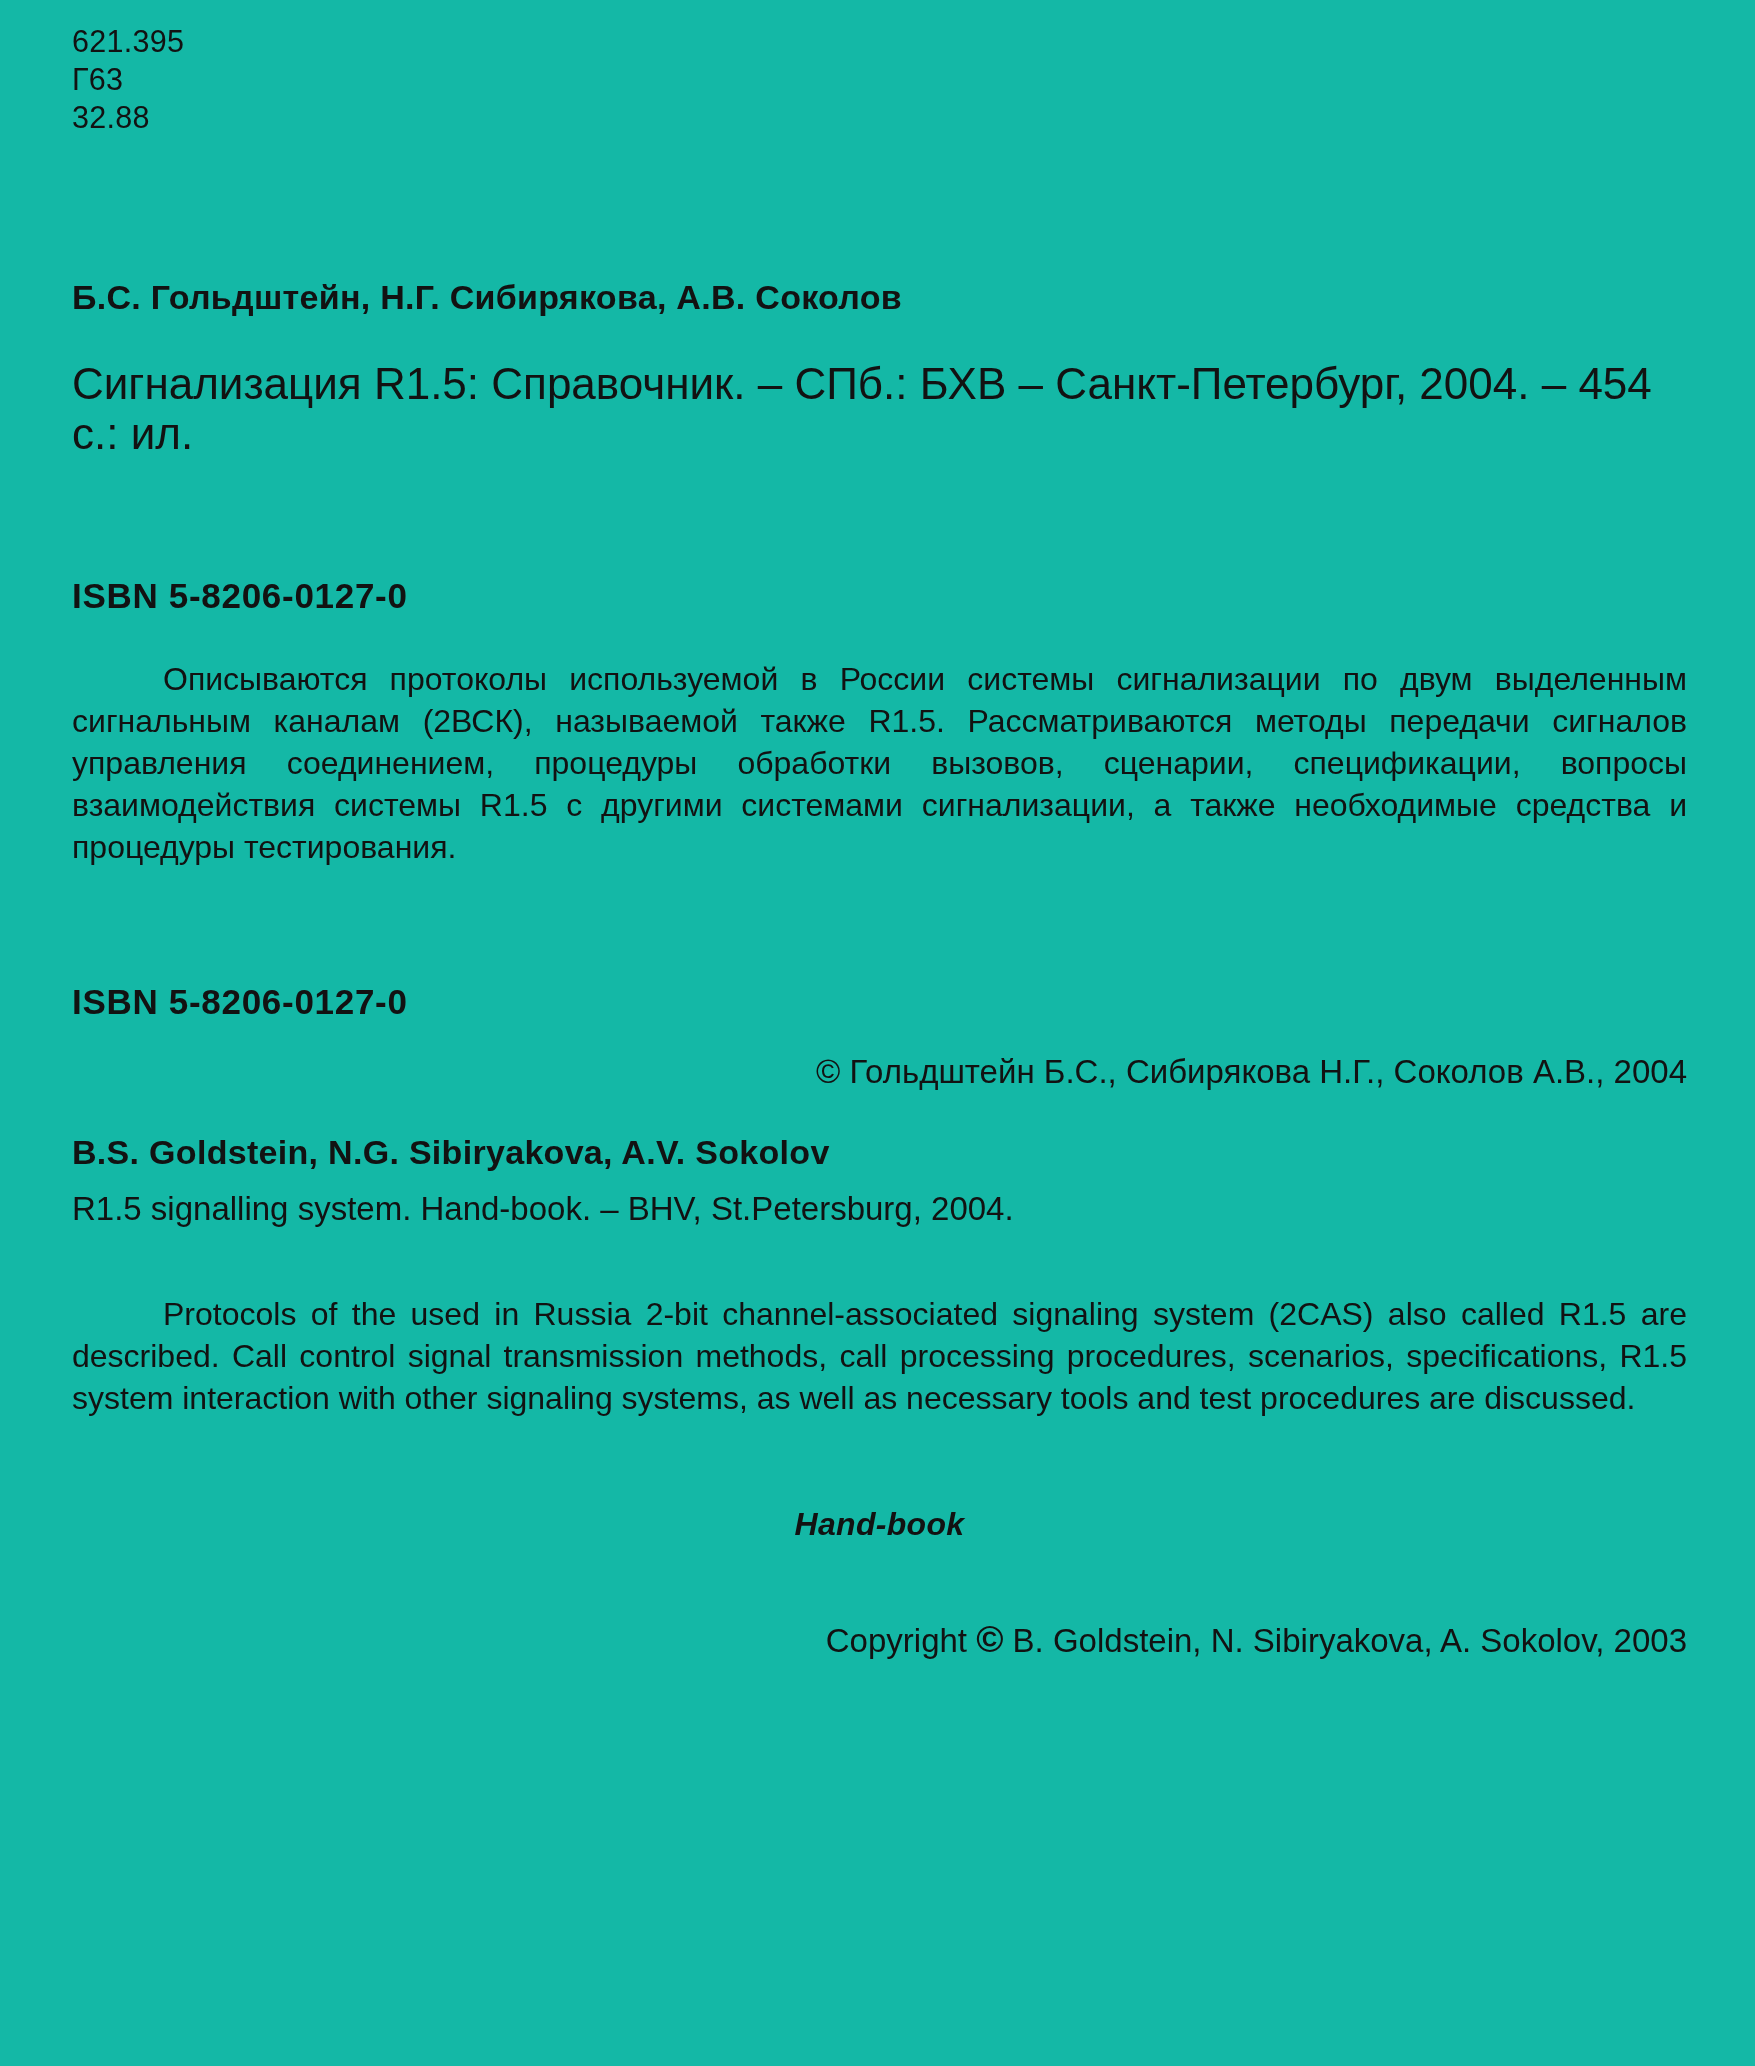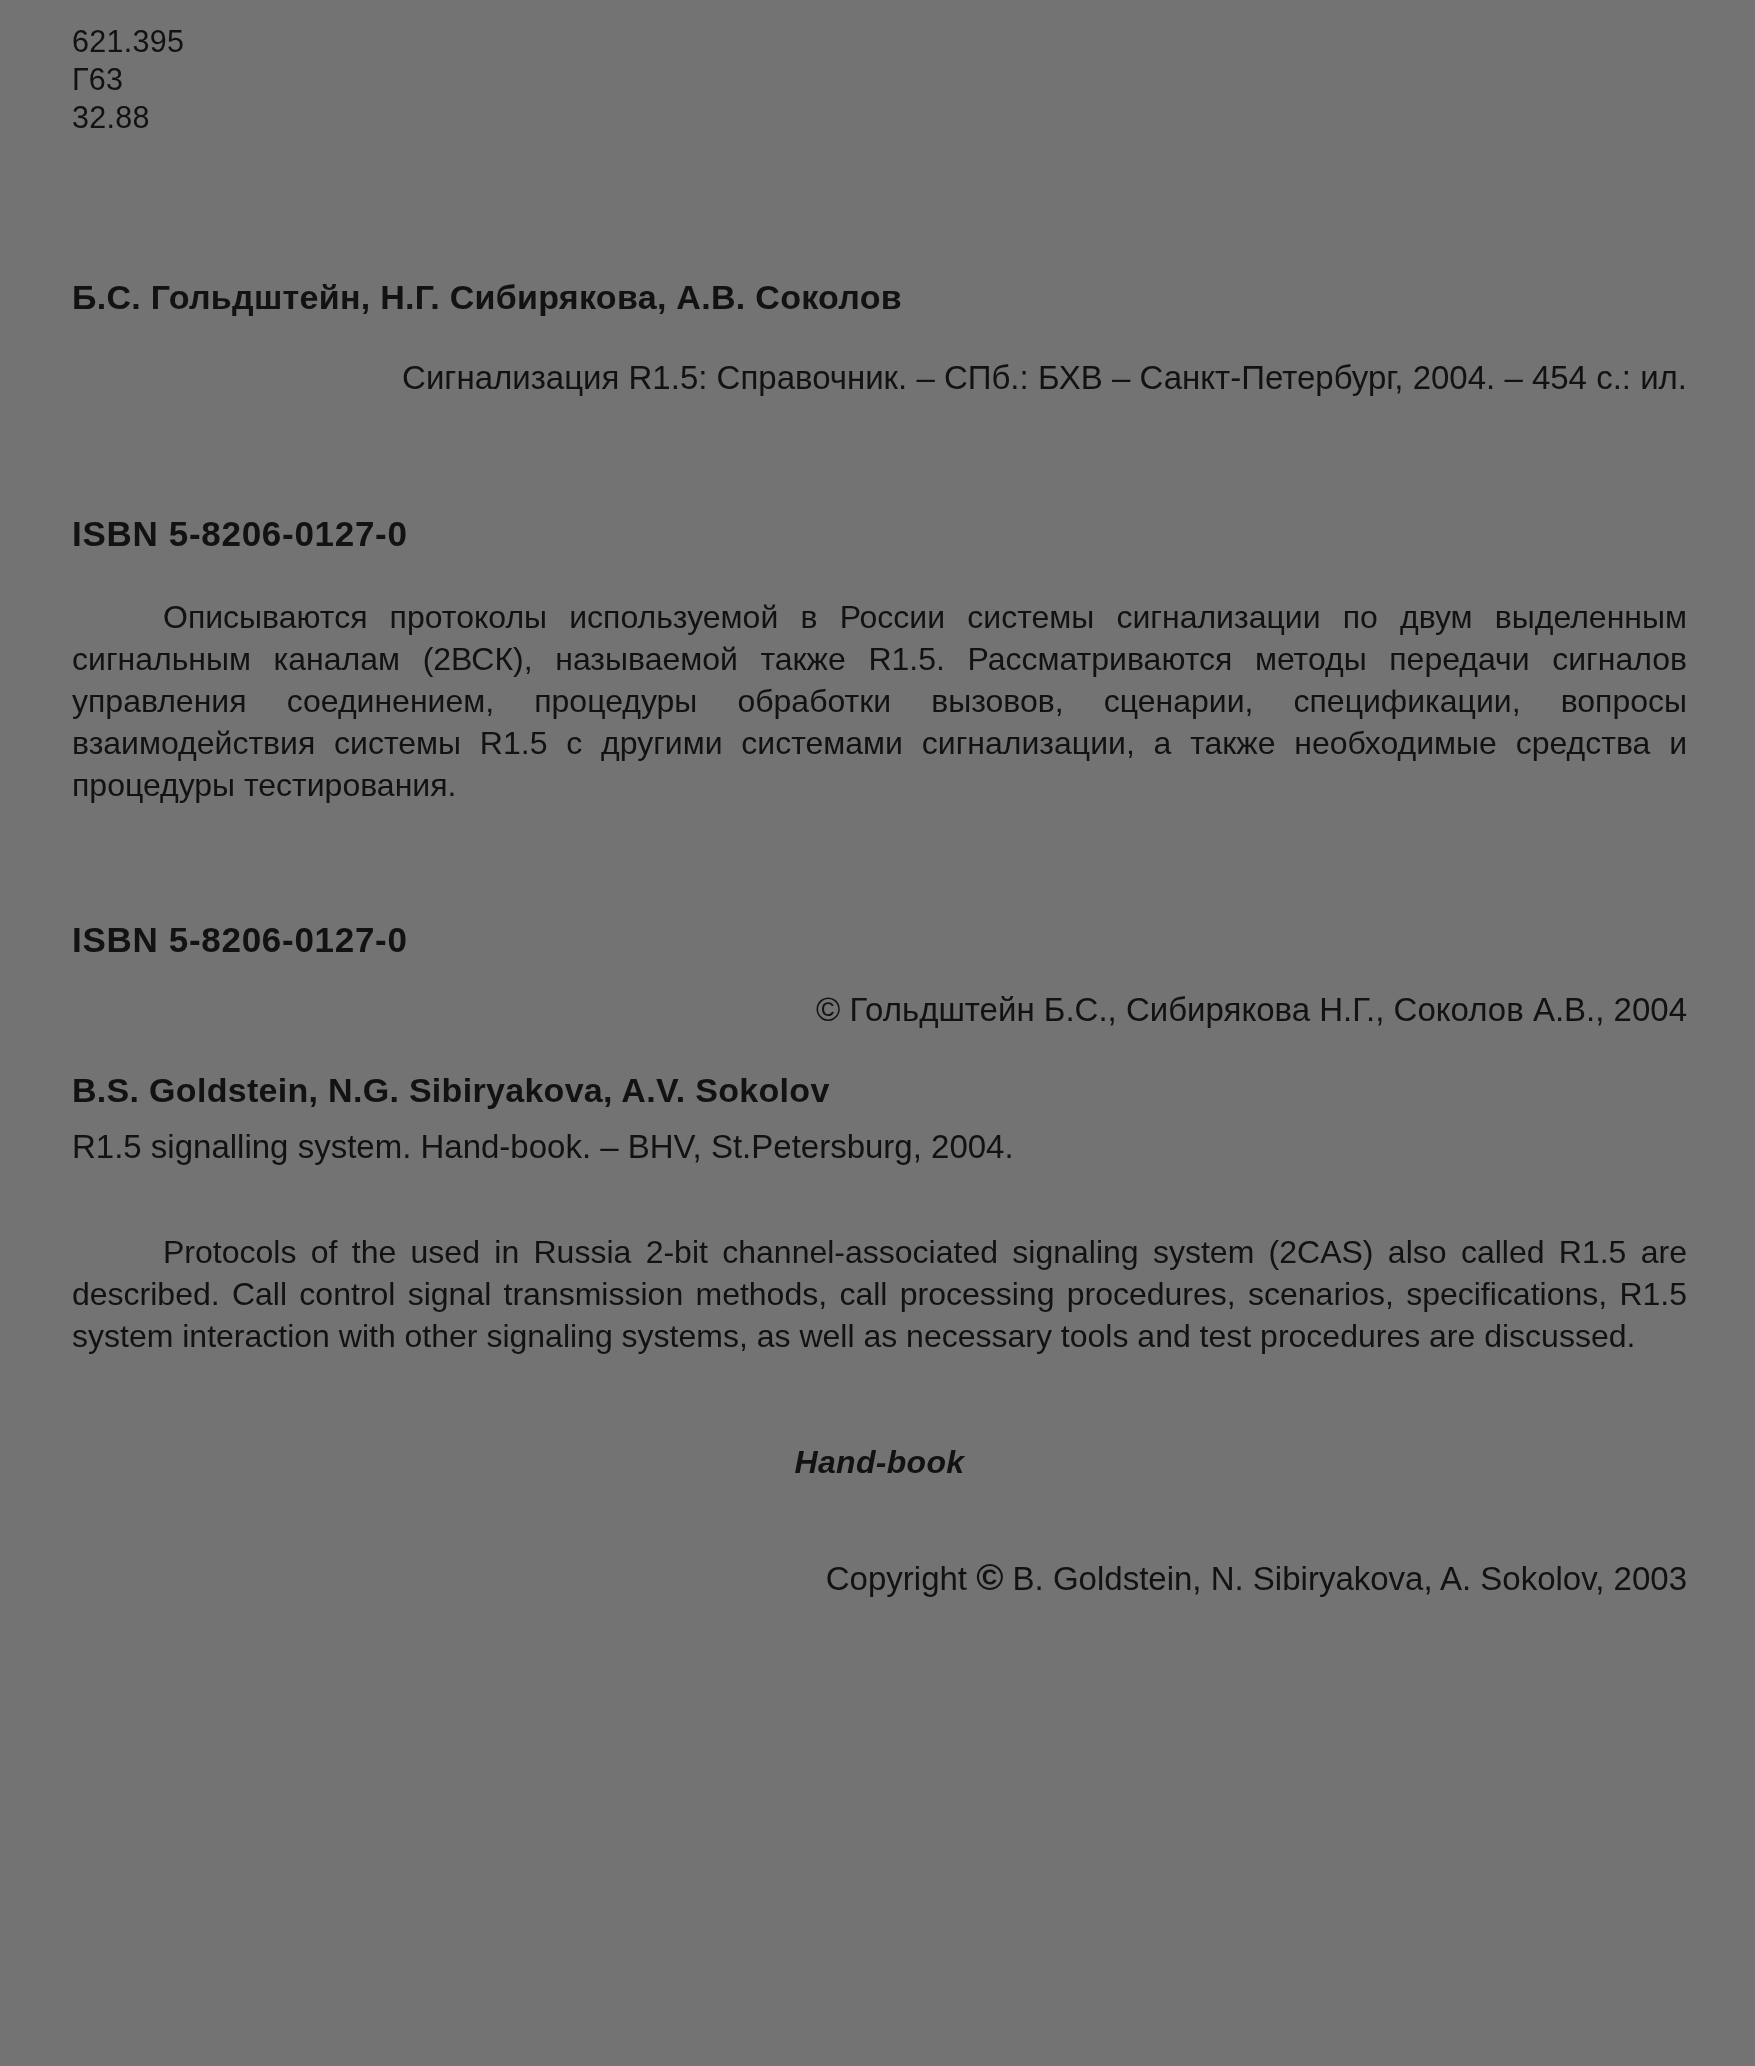--- a/index.html
+++ b/index.html
@@ -8,37 +8,36 @@
     width: 1756px;
     height: 2066px;
     font-family: "Liberation Sans", sans-serif;
     color: #121212;
     overflow: hidden;
   }
   .page {
     width: 100%;
     height: 100%;
     padding: 22px 69px 0 72px;
-    background: #737373;
+    background: #14b8a6;
   }
   .class-block {
     font-size: 30.5px;
     line-height: 38px;
     letter-spacing: 0.3px;
   }
   .authors-ru {
     margin-top: 142px;
     font-size: 34px;
     font-weight: bold;
     letter-spacing: 0.3px;
   }
   .biblio-ru {
     margin-top: 42px;
-    font-size: 33px;
-    text-align: right;
+    font-size: 44px;
   }
   .isbn {
     font-size: 35px;
     font-weight: bold;
     letter-spacing: 0.7px;
   }
   .isbn-top { margin-top: 117px; }
   .isbn-bottom { margin-top: 114px; }
   .abstract {
     font-size: 32px;

